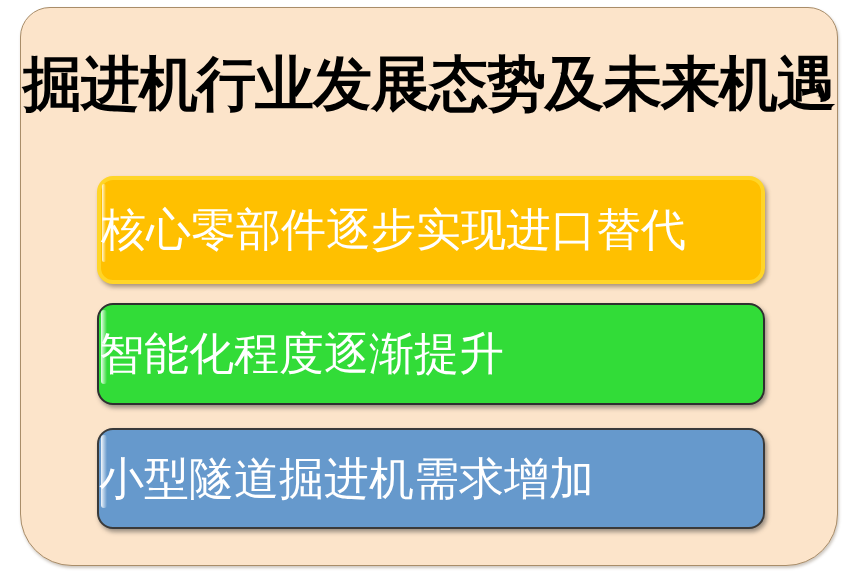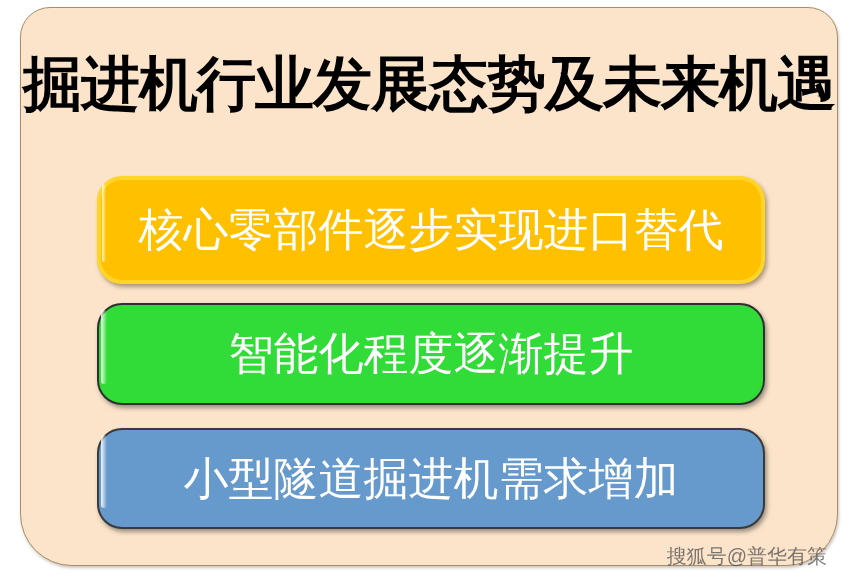--- a/index.html
+++ b/index.html
@@ -56,24 +56,24 @@
     white-space: nowrap;
     font-family: "Liberation Sans", "DejaVu Sans", sans-serif;
   }
 
   
   .bar {
     position: absolute;
     left: 97px;
     width: 668px;
     box-sizing: border-box;
-    border-radius: 25px;
+    border-radius: 16px;
     display: flex;
     align-items: center;
-    justify-content: center;
+    justify-content: flex-start;
     color: #ffffff;
     font-size: 45px;
     line-height: 52px;
     white-space: nowrap;
     letter-spacing: 0px;
     font-family: "Liberation Sans", "DejaVu Sans", sans-serif;
   }
 
   
   #bar-0 {
@@ -158,15 +158,14 @@
   <div class="bar" id="bar-2">
     <span class="rim"></span>
     <span class="label">小型隧道掘进机需求增加</span>
   </div>
 
   <div class="bar" id="bar-1">
     <span class="rim"></span>
     <span class="label">智能化程度逐渐提升</span>
   </div>
 
-  <div id="watermark">搜狐号@普华有策</div>
 
 </div>
 
 </body></html>

